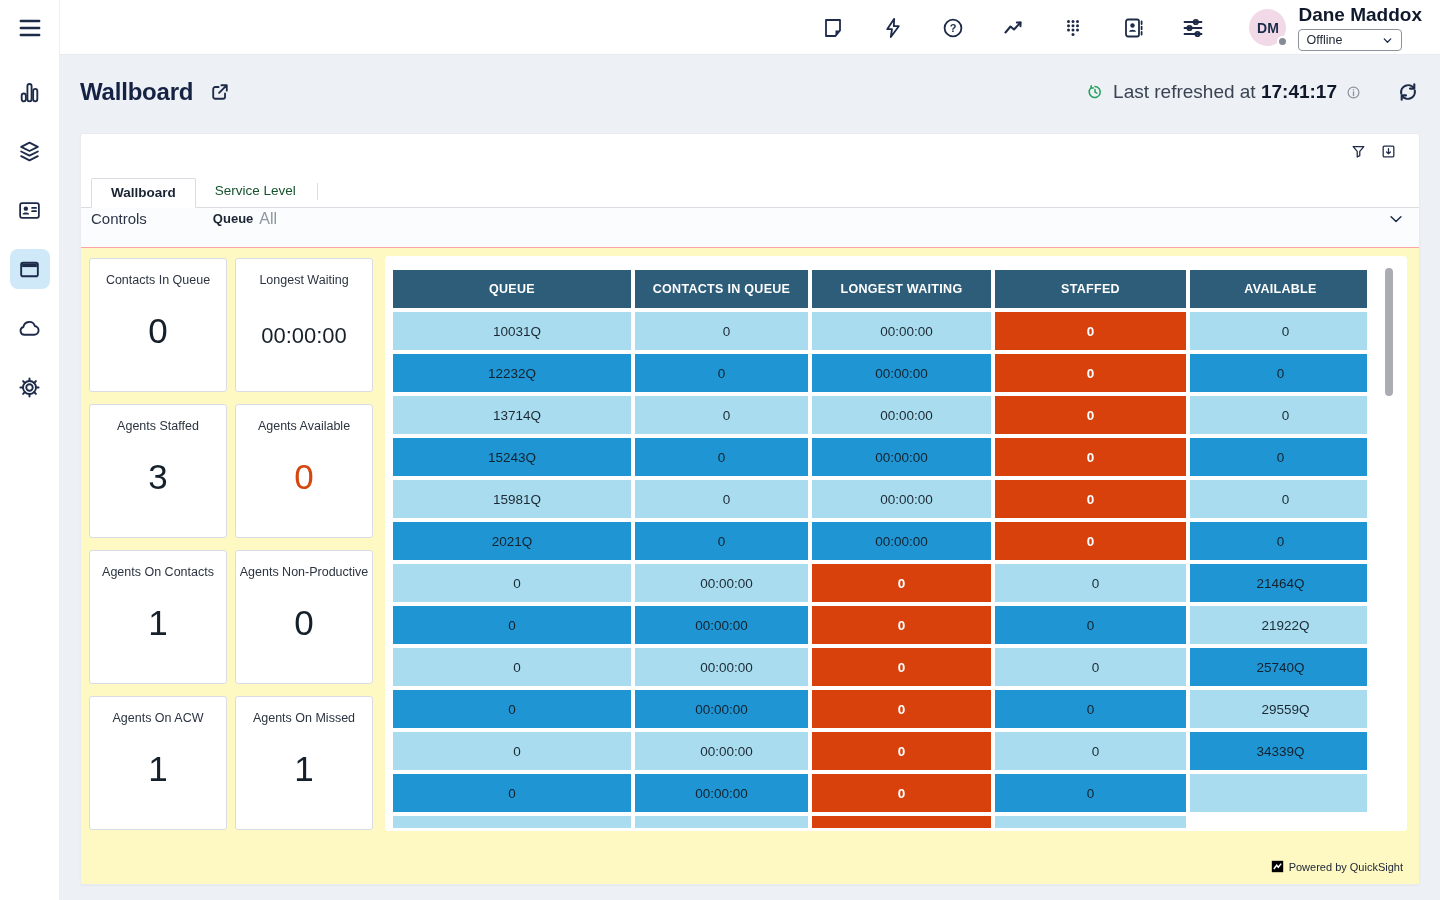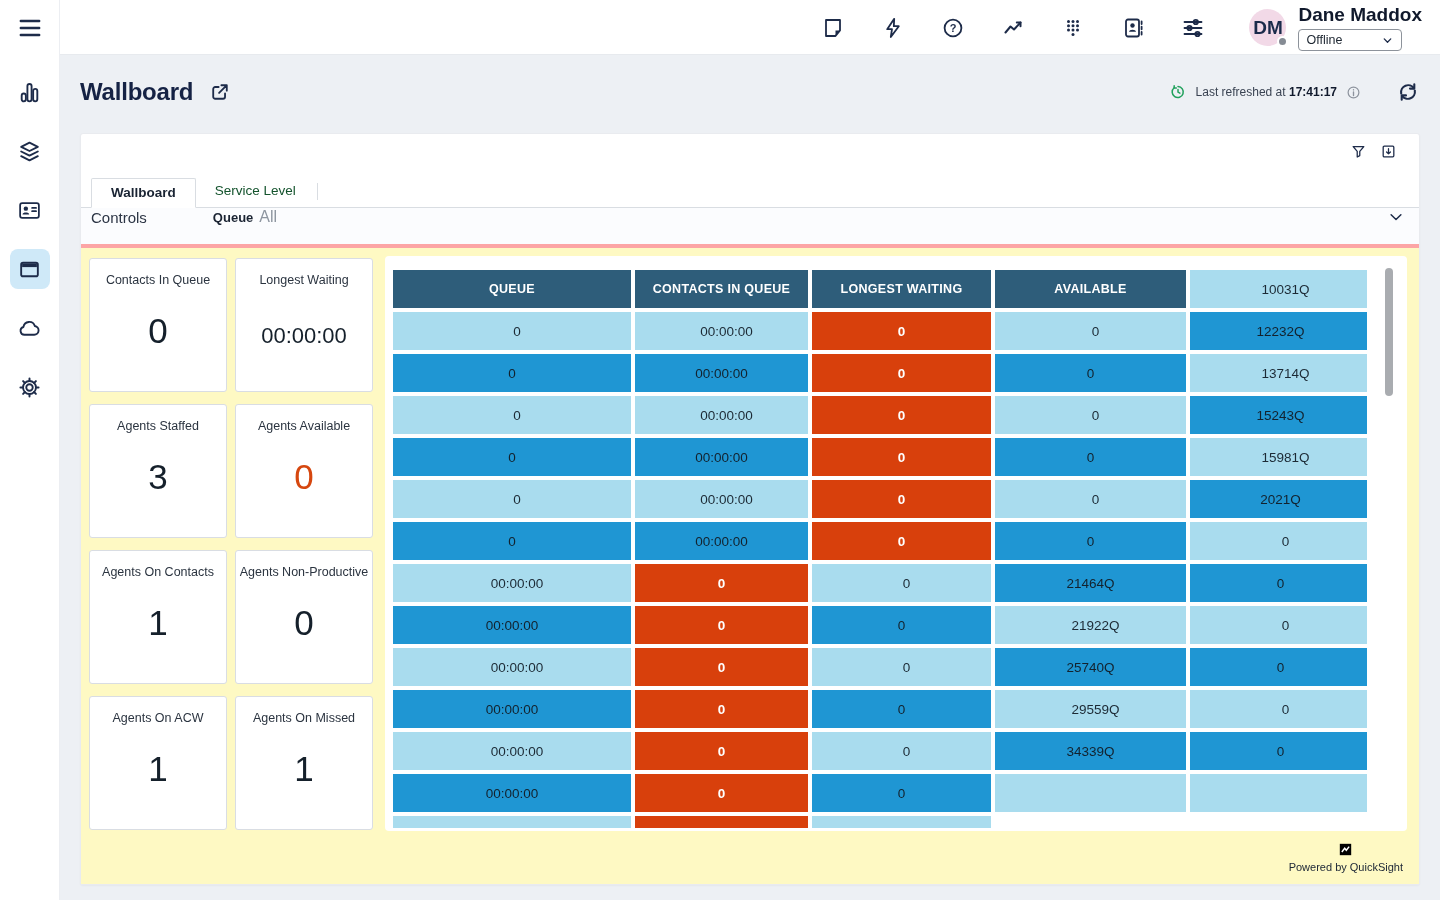--- a/index.html
+++ b/index.html
@@ -8,21 +8,21 @@
   svg { display:block; }
   .nv { stroke:#1d2b49; fill:none; stroke-linecap:round; stroke-linejoin:round; }
 
   
   .topbar { position:absolute; left:0; top:0; width:1440px; height:55px; background:#fff;
     border-bottom:1px solid #e7eaee; display:flex; align-items:center; z-index:5; }
   .topbar-right { position:absolute; right:18px; top:0; height:55px; display:flex; align-items:center; gap:36px; }
   .tb-icon { width:24px; height:24px; cursor:pointer; }
   .user-chip { display:flex; align-items:center; gap:12px; margin-left:8px; }
   .avatar { position:relative; width:37px; height:37px; border-radius:50%; background:#f2d9e7;
-    display:flex; align-items:center; justify-content:center; font-weight:bold; font-size:19px; color:#1b2b4b; }
+    display:flex; align-items:center; justify-content:center; font-weight:bold; font-size:14px; color:#1b2b4b; }
   .avatar .dot { position:absolute; right:-2px; bottom:-1px; width:11px; height:11px; border-radius:50%;
     background:#858b94; border:2px solid #fff; }
   .user-meta { display:flex; flex-direction:column; gap:3px; }
   .user-name { font-size:19px; font-weight:bold; color:#10192c; }
   .status-select { width:104px; height:22px; border:1px solid #8d939b; border-radius:4px;
     display:flex; align-items:center; justify-content:space-between; padding:0 7px;
     font-size:12.5px; color:#1c2530; background:#fff; cursor:pointer; }
 
   
   .sidebar { position:absolute; left:0; top:0; width:60px; height:900px; background:#fff;
@@ -30,40 +30,40 @@
   .hamburger { margin-top:15px; width:26px; height:26px; cursor:pointer; }
   .nav-items { margin-top:31px; display:flex; flex-direction:column; gap:19px; }
   .nav-item { width:40px; height:40px; border-radius:8px; display:flex; align-items:center; justify-content:center; cursor:pointer; }
   .nav-item.selected { background:#cfe9f8; }
 
   
   .page-header { position:absolute; left:80px; top:70px; right:20px; height:44px; display:flex; align-items:center; }
   .page-title { font-size:24px; font-weight:bold; color:#152244; letter-spacing:-0.2px; }
   .open-ext { margin-left:16px; width:22px; height:22px; cursor:pointer; }
   .refresh-zone { position:absolute; right:0; top:0; height:44px; display:flex; align-items:center; }
-  .lr-text { font-size:12px; color:#3a4352; margin-left:9px; }
+  .lr-text { font-size:19px; color:#3a4352; margin-left:9px; }
   .lr-text b { color:#10192c; }
   .info-icon { width:17px; height:17px; margin-left:8px; cursor:pointer; }
   .refresh-btn { width:24px; height:24px; margin-left:34px; cursor:pointer; }
 
   
   .panel { position:absolute; left:80px; top:133px; width:1340px; height:752px; background:#fff;
     border:1px solid #e9ebef; border-radius:3px; box-shadow:0 1px 2px rgba(20,30,50,.04); }
   .panel-tools { position:absolute; top:9px; right:22px; display:flex; gap:13px; }
   .panel-tools .tool { width:17px; height:17px; cursor:pointer; }
 
   .tabstrip { margin-top:44px; height:30px; display:flex; align-items:flex-end; padding-left:10px;
     border-bottom:1px solid #d9dde2; }
   .tab { height:30px; line-height:28px; padding:0 19px; font-size:13.5px; cursor:pointer; }
   .tab.active { background:#fff; border:1px solid #d9dde2; border-bottom:1px solid #fff;
     margin-bottom:-1px; font-weight:bold; color:#1a2433; border-radius:2px 2px 0 0; }
   .tab.inactive { color:#14532d; }
   .tab-divider { width:1px; height:17px; background:#d9dde2; margin:0 0 7px 2px; }
 
-  .controls-row { height:40px; background:#fbfcfe; border-bottom:4px solid #fca5a5;
+  .controls-row { height:40px; background:#fbfcfe; border-bottom:1px solid #fca5a5;
     display:flex; align-items:center; padding:0 14px 18px 10px; }
   .controls-label { font-size:15px; color:#2c3545; }
   .control-name { font-size:13px; font-weight:bold; color:#1b2433; margin-left:66px; }
   .control-value { font-size:16px; color:#8e96a0; margin-left:6px; }
   .controls-chevron { margin-left:auto; width:18px; height:18px; cursor:pointer; }
 
   .dashboard { position:relative; height:636px; background:#fef9c3; }
 
   
   .kpi-grid { position:absolute; left:8px; top:10px; display:grid;
@@ -80,21 +80,21 @@
   .qs-table { position:absolute; left:8px; top:14px; width:974px; height:558px; overflow:hidden;
     display:grid; grid-template-columns:238px 173px 179px 191px 181px; grid-auto-rows:38px; gap:4px; }
   .cell { display:flex; align-items:center; justify-content:center; font-size:13.5px; }
   .th { background:#2e5d7a; color:#fff; font-weight:bold; font-size:12.5px; letter-spacing:.3px; }
   .light { background:#a9dcee; color:#1c2a35;padding-left:10px; }
   .mid { background:#1f96d3; color:#13222e; }
   .staffed { background:#d8400c !important; color:#fff !important; font-weight:600; }
   .v-scrollbar { position:absolute; right:14px; top:12px; width:8px; height:128px;
     background:#a9acb0; border-radius:4px; cursor:grab; }
 
-  .attribution { position:absolute; right:16px; bottom:11px; display:flex; align-items:center; gap:5px;flex-direction:column; }
+  .attribution { position:absolute; right:16px; bottom:11px; display:flex; align-items:center; gap:5px; }
   .attribution span { font-size:11px; color:#202a38; }
 </style>
 </head>
 <body>
 
 <div class="topbar">
   <div class="topbar-right">
     <div class="tb-icon">
       <svg viewBox="0 0 24 24" width="24" height="24">
           <path class="nv" stroke-width="1.8" d="M5 4 h14 v10.5 L14.5 20 H5 Z"></path>
@@ -315,20 +315,21 @@
         <div class="kpi-label">Agents On Missed</div>
         <div class="kpi-value">1</div>
       </div>
     </div>
 
     <div class="table-widget">
       <div class="qs-table">
         <div class="cell th">QUEUE</div>
         <div class="cell th">CONTACTS IN QUEUE</div>
         <div class="cell th">LONGEST WAITING</div>
+        <div class="cell th">STAFFED</div>
         <div class="cell th">AVAILABLE</div>
 
         <div class="cell light">10031Q</div>
         <div class="cell light">0</div>
         <div class="cell light">00:00:00</div>
         <div class="cell staffed">0</div>
         <div class="cell light">0</div>
 
         <div class="cell mid">12232Q</div>
         <div class="cell mid">0</div>

